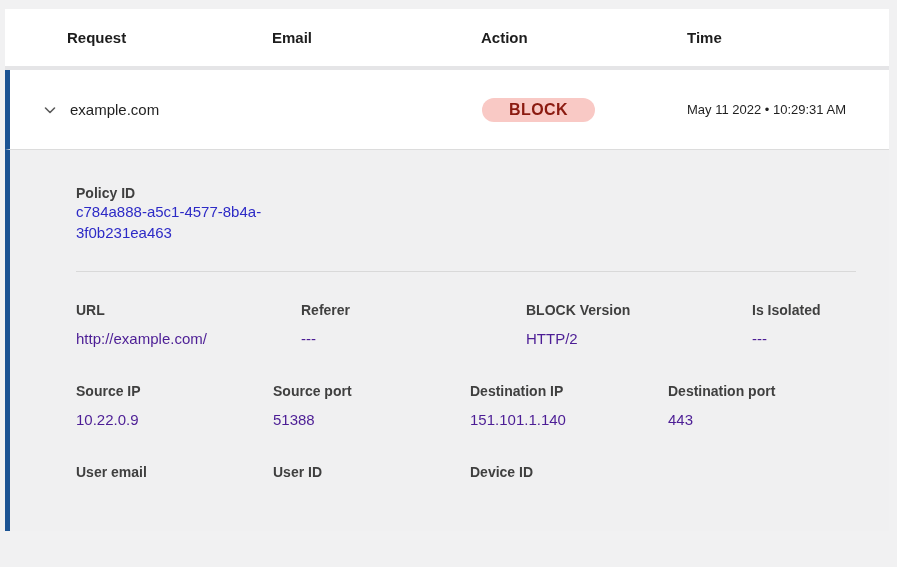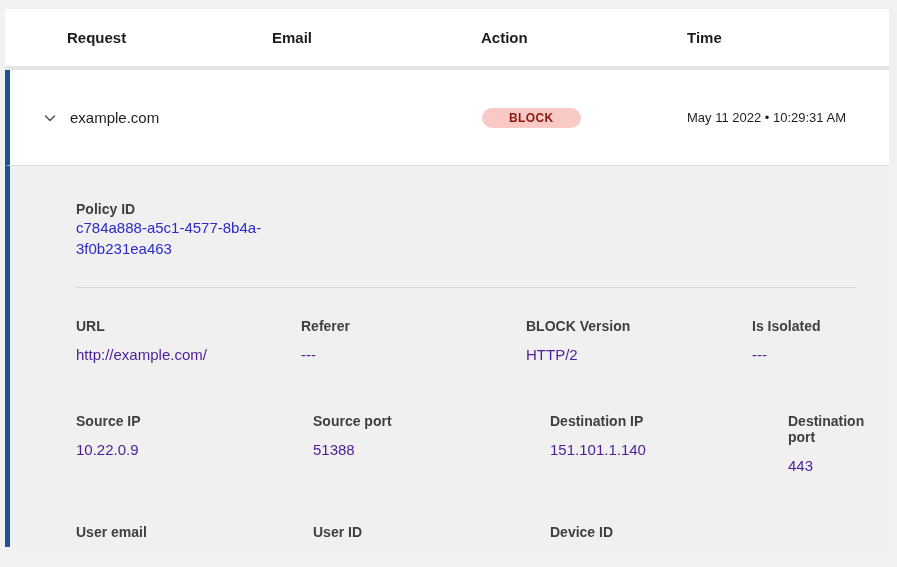--- a/index.html
+++ b/index.html
@@ -23,35 +23,35 @@
     font-weight: 700;
     color: #1d1d1d;
   }
   .header-gap { height: 4px; background: #e5e5e7; }
 
   
   .log-row {
     background: #ffffff;
     border-left: 5px solid #1b5393;
     border-bottom: 1px solid #dcdcdc;
-    height: 96px;
+    height: 80px;
     display: grid;
     grid-template-columns: 28px 197px 209px 206px 1fr;
     align-items: center;
     padding-left: 32px;
     cursor: pointer;
   }
   .chevron { display: flex; align-items: center; color: #5b5b5b; }
   .request-text { font-size: 15px; color: #1f1f1f; }
   .action-cell { padding-left: 6px; }
   .badge-block {
     display: inline-block;
     background: #f9c9c5;
     color: #8b1a10;
-    font-size: 12px;
+    font-size: 16px;
     font-weight: 700;
     letter-spacing: 0.4px;
     padding: 3px 27px;
     border-radius: 15px;
   }
   .time-cell {
     padding-left: 5px;
     font-size: 13px;
     line-height: 24px;
     color: #1f1f1f;
@@ -76,21 +76,21 @@
     text-decoration: none;
     cursor: pointer;
   }
   .divider { height: 1px; background: #d9d9d9; margin-top: 28px; }
 
   .field-row {
     display: grid;
     grid-template-columns: 197px 197px 198px 1fr;
   }
   .field-row.first { margin-top: 30px; gap: 28px; }
-  .field-row.next { margin-top: 50px; gap: 40px; }
+  .field-row.next { margin-top: 36px; }
   .f-label { font-size: 14px; font-weight: 700; color: #3f3f3f; }
   .f-value { margin-top: 12px; font-size: 15px; color: #4c1d95; }
 </style>
 </head>
 <body>
 
 <div class="card">
 
   <div class="table-header">
     <div>Request</div>

